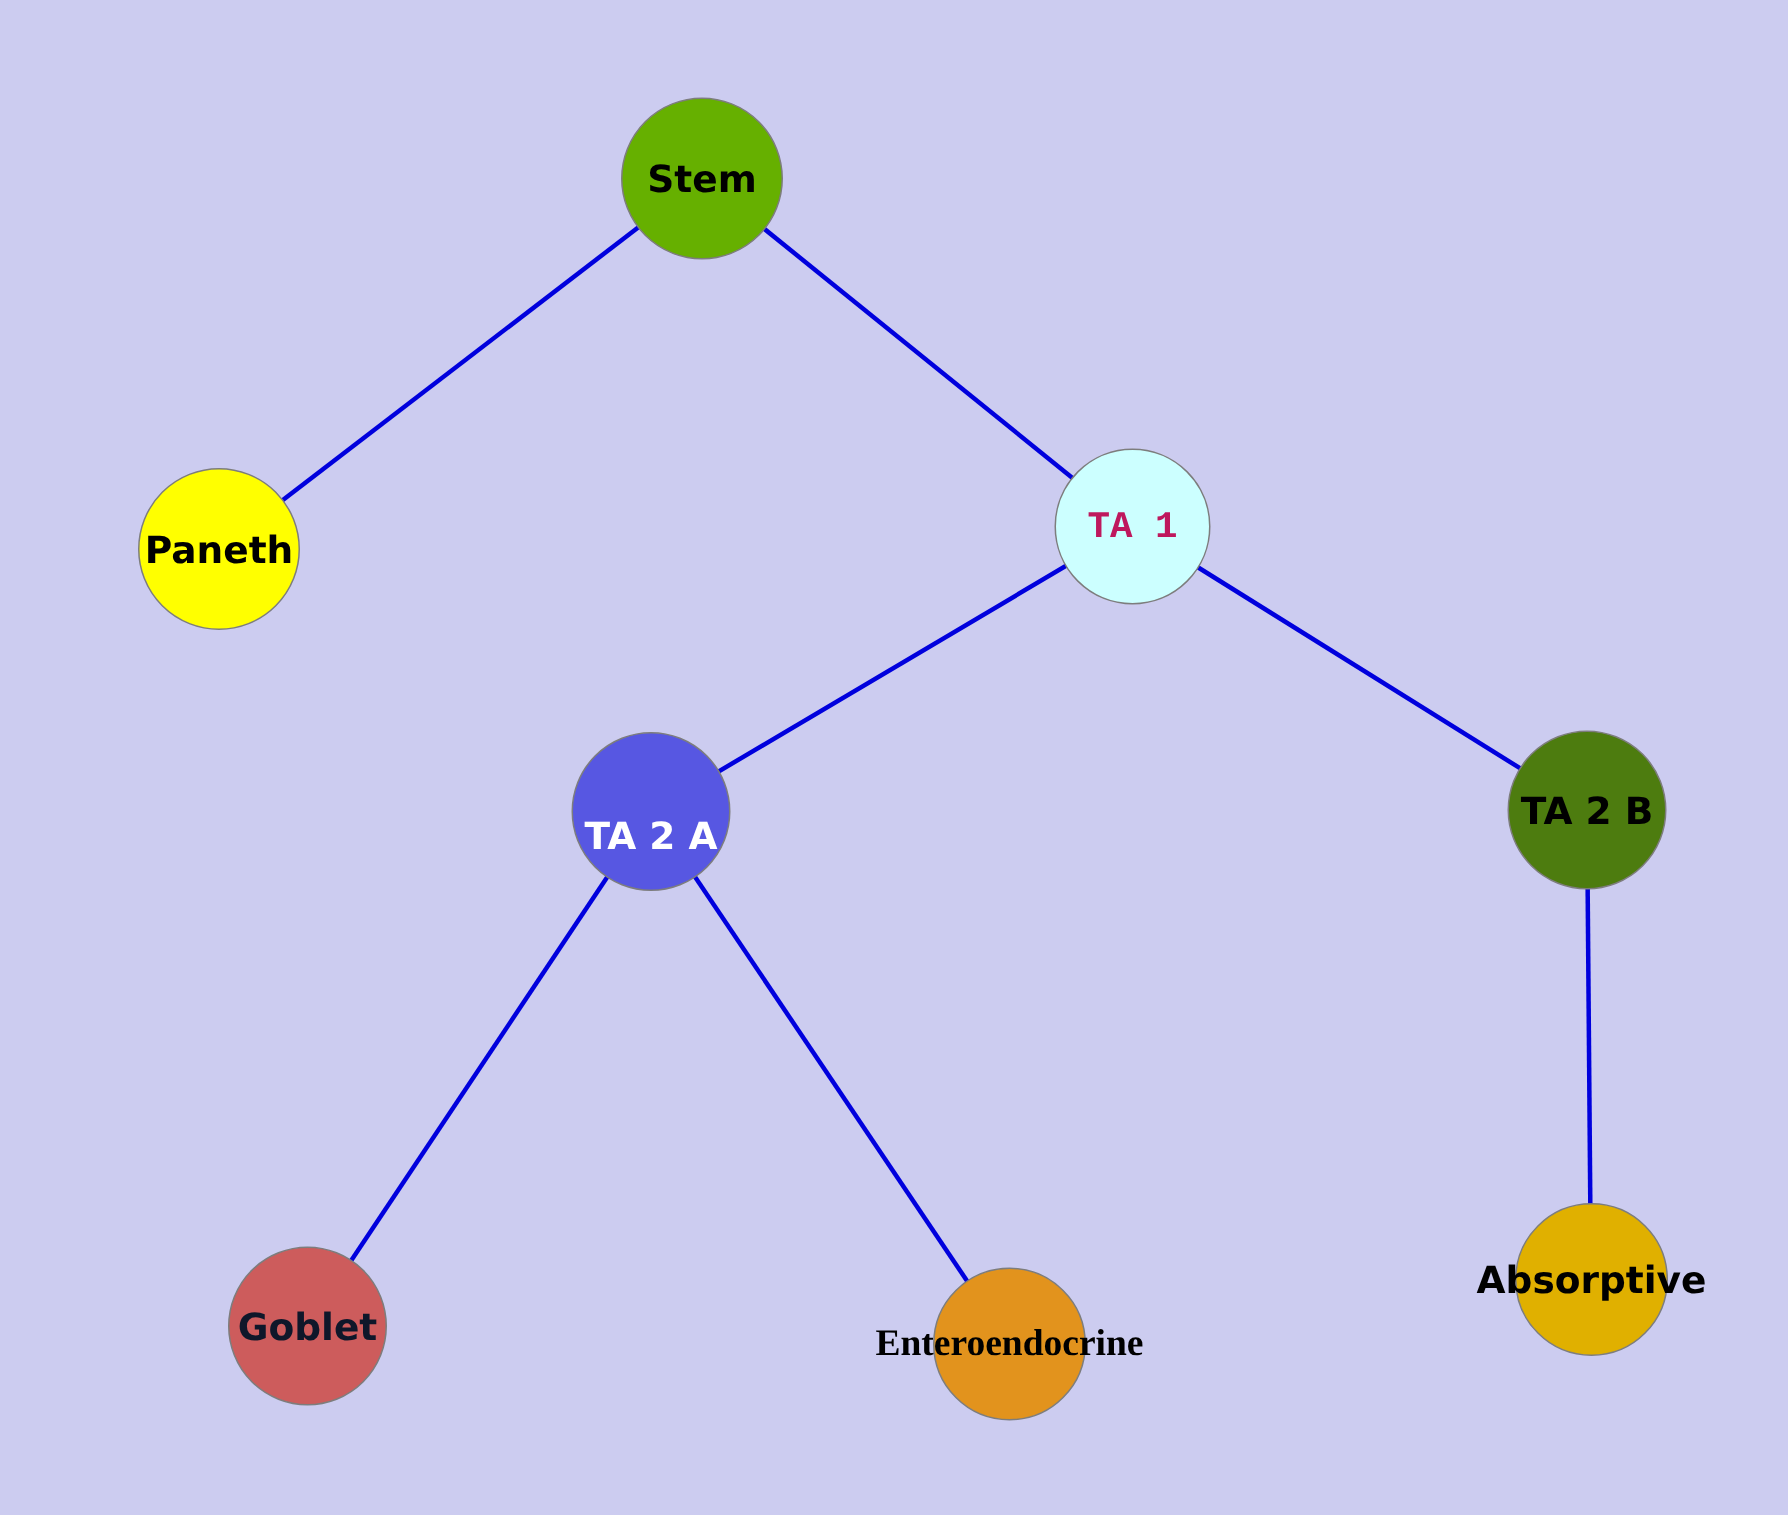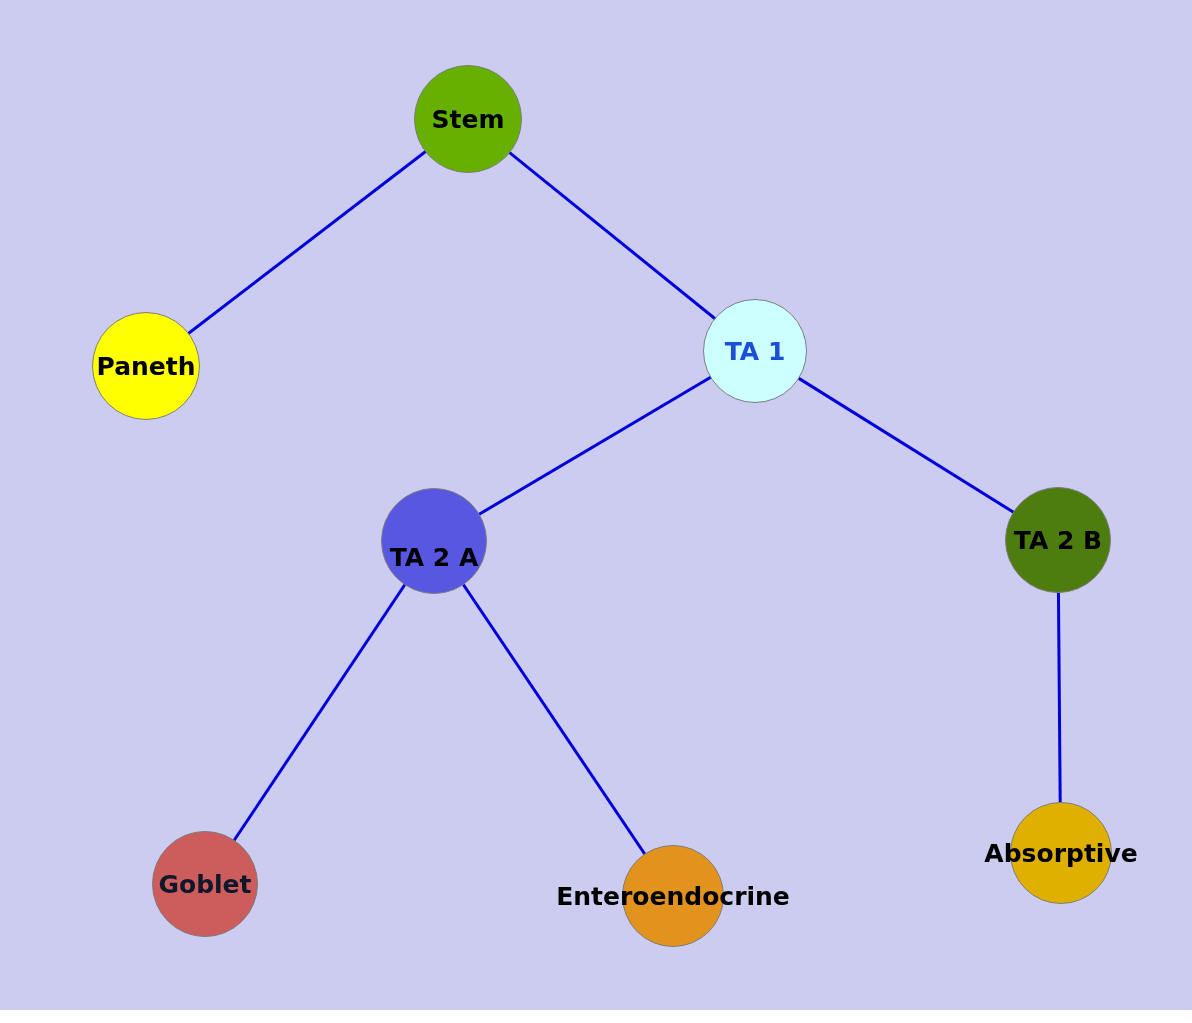--- a/index.html
+++ b/index.html
@@ -61,32 +61,32 @@
         <line x1="1058" y1="540" x2="1061" y2="898" stroke="#0000dd" stroke-width="3"></line>
       </svg>
 
     <div class="node" style="left: 414px; top: 65px; width: 108px; height: 108px; background: rgb(102, 176, 0); border: 1.5px solid rgb(125, 125, 125);">
       <span class="label" style="color: rgb(0, 0, 0);">Stem</span>
     </div>
     <div class="node" style="left: 92px; top: 312px; width: 108px; height: 108px; background: rgb(255, 255, 0); border: 1.5px solid rgb(125, 125, 125);">
       <span class="label" style="color: rgb(0, 0, 0);">Paneth</span>
     </div>
     <div class="node" style="left: 703px; top: 299px; width: 104px; height: 104px; background: rgb(204, 255, 255); border: 1.5px solid rgb(125, 125, 125);">
-      <span class="label" style="color: #1d4ed8;">TA 1</span>
+      <span class="label" style="color: #be185d; font-family: Liberation Mono, monospace;">TA 1</span>
     </div>
     <div class="node" style="left: 381px; top: 488px; width: 106px; height: 106px; background: rgb(87, 87, 226); border: 1.5px solid rgb(125, 125, 125);">
-      <span class="label" style="color: #000000; margin-top: 33px;">TA 2 A</span>
+      <span class="label" style="color: #ffffff; margin-top: 33px;">TA 2 A</span>
     </div>
     <div class="node" style="left: 1005px; top: 487px; width: 106px; height: 106px; background: #4d7c0f; border: 1.5px solid rgb(125, 125, 125);">
       <span class="label" style="color: rgb(0, 0, 0);">TA 2 B</span>
     </div>
     <div class="node" style="left: 152px; top: 831px; width: 106px; height: 106px; background: rgb(205, 92, 92); border: 1.5px solid rgb(125, 125, 125);">
       <span class="label" style="color: #0f172a;">Goblet</span>
     </div>
     <div class="node" style="left: 622px; top: 845px; width: 102px; height: 102px; background: rgb(226, 147, 29); border: 1.5px solid rgb(125, 125, 125);">
-      <span class="label" style="color: rgb(0, 0, 0);">Enteroendocrine</span>
+      <span class="label" style="color: rgb(0, 0, 0); font-family: Liberation Serif, serif;">Enteroendocrine</span>
     </div>
     <div class="node" style="left: 1010px; top: 802px; width: 102px; height: 102px; background: rgb(224, 176, 0); border: 1.5px solid rgb(125, 125, 125);">
       <span class="label" style="color: rgb(0, 0, 0);">Absorptive</span>
     </div>
 
   </div>
 </div>
 
 </body></html>

